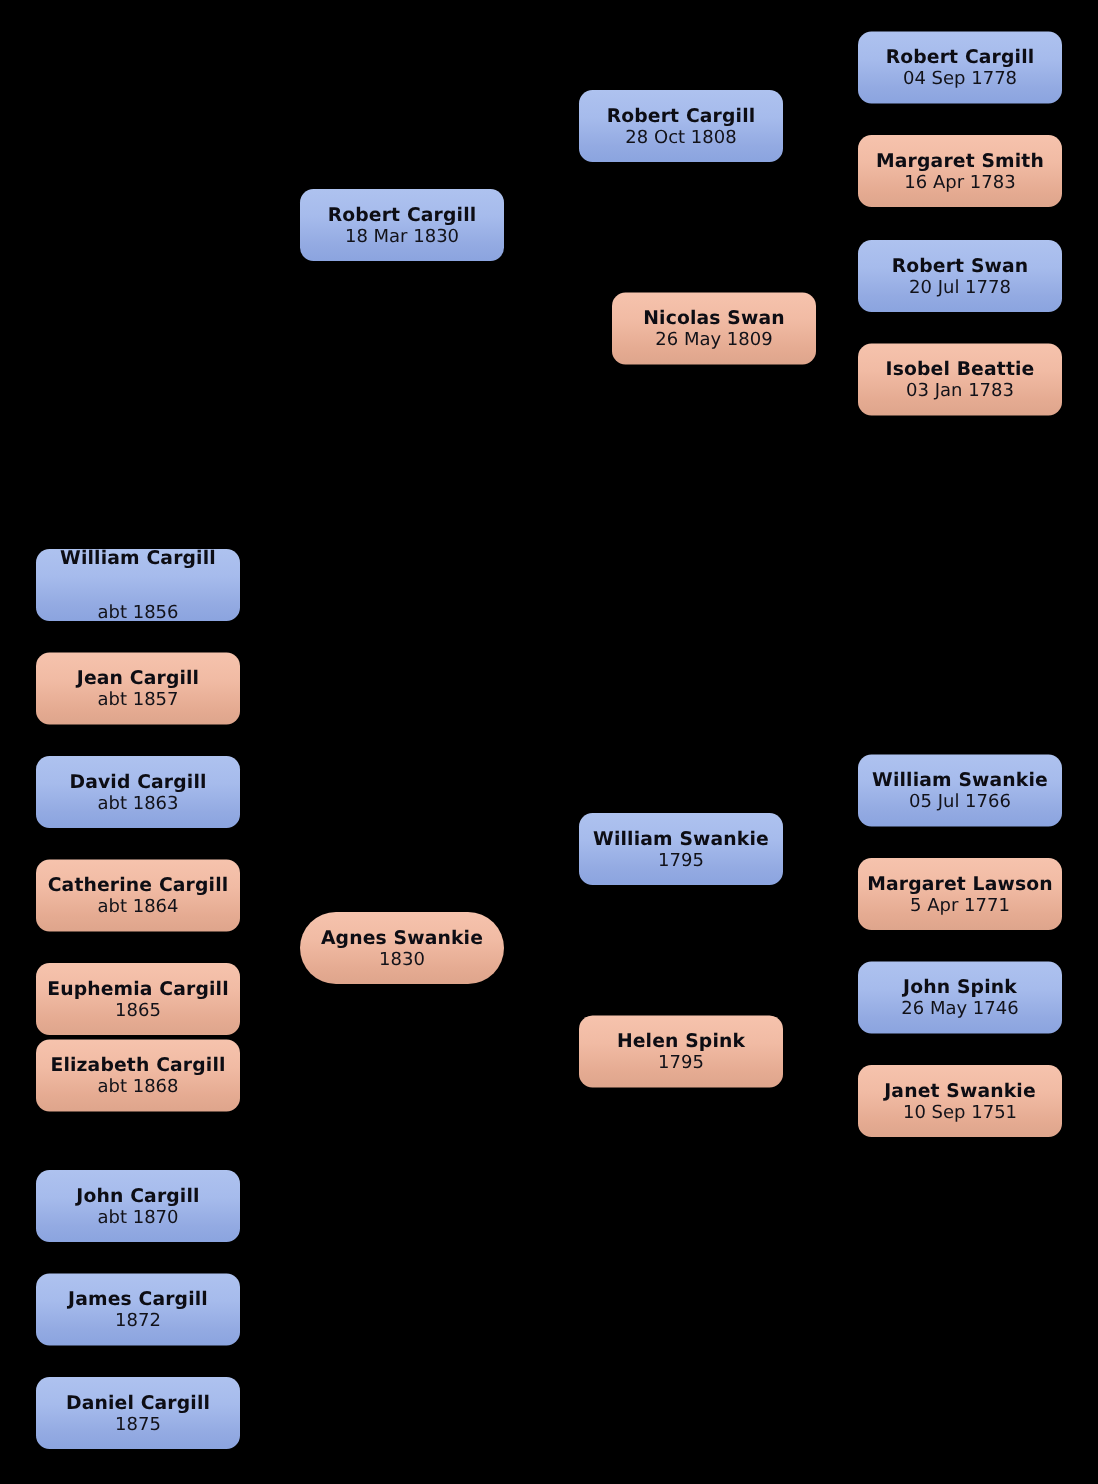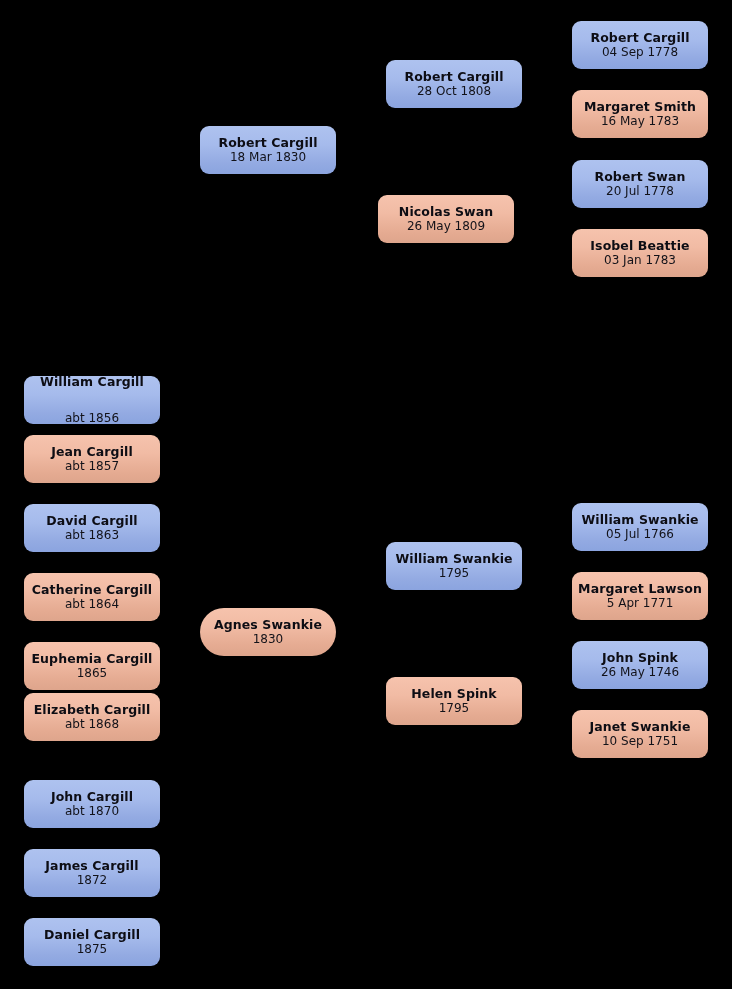--- a/index.html
+++ b/index.html
@@ -62,43 +62,43 @@
 </head>
 <body>
 
 <div id="tree-canvas">
     <div class="person-box male" style="left: 572px; top: 21px; width: 136px; height: 48px;">
       <div class="person-name">Robert Cargill</div>
       <div class="person-date">04 Sep 1778</div>
     </div>
     <div class="person-box female" style="left: 572px; top: 90px; width: 136px; height: 48px;">
       <div class="person-name">Margaret Smith</div>
-      <div class="person-date">16 May 1783</div>
+      <div class="person-date">16 Apr 1783</div>
     </div>
     <div class="person-box male" style="left: 572px; top: 160px; width: 136px; height: 48px;">
       <div class="person-name">Robert Swan</div>
       <div class="person-date">20 Jul 1778</div>
     </div>
     <div class="person-box female" style="left: 572px; top: 229px; width: 136px; height: 48px;">
       <div class="person-name">Isobel Beattie</div>
       <div class="person-date">03 Jan 1783</div>
     </div>
     <div class="person-box male" style="left: 386px; top: 60px; width: 136px; height: 48px;">
       <div class="person-name">Robert Cargill</div>
       <div class="person-date">28 Oct 1808</div>
     </div>
-    <div class="person-box female" style="left: 378px; top: 195px; width: 136px; height: 48px;">
+    <div class="person-box female" style="left: 408px; top: 195px; width: 136px; height: 48px;">
       <div class="person-name">Nicolas Swan</div>
       <div class="person-date">26 May 1809</div>
     </div>
     <div class="person-box male" style="left: 200px; top: 126px; width: 136px; height: 48px;">
       <div class="person-name">Robert Cargill</div>
       <div class="person-date">18 Mar 1830</div>
     </div>
-    <div class="person-box male" style="left: 24px; top: 376px; width: 136px; height: 48px; gap: 21px;">
+    <div class="person-box male" style="left: 24px; top: 366px; width: 136px; height: 48px; gap: 21px;">
       <div class="person-name">William Cargill</div>
       <div class="person-date">abt 1856</div>
     </div>
     <div class="person-box female" style="left: 24px; top: 435px; width: 136px; height: 48px;">
       <div class="person-name">Jean Cargill</div>
       <div class="person-date">abt 1857</div>
     </div>
     <div class="person-box male" style="left: 24px; top: 504px; width: 136px; height: 48px;">
       <div class="person-name">David Cargill</div>
       <div class="person-date">abt 1863</div>

